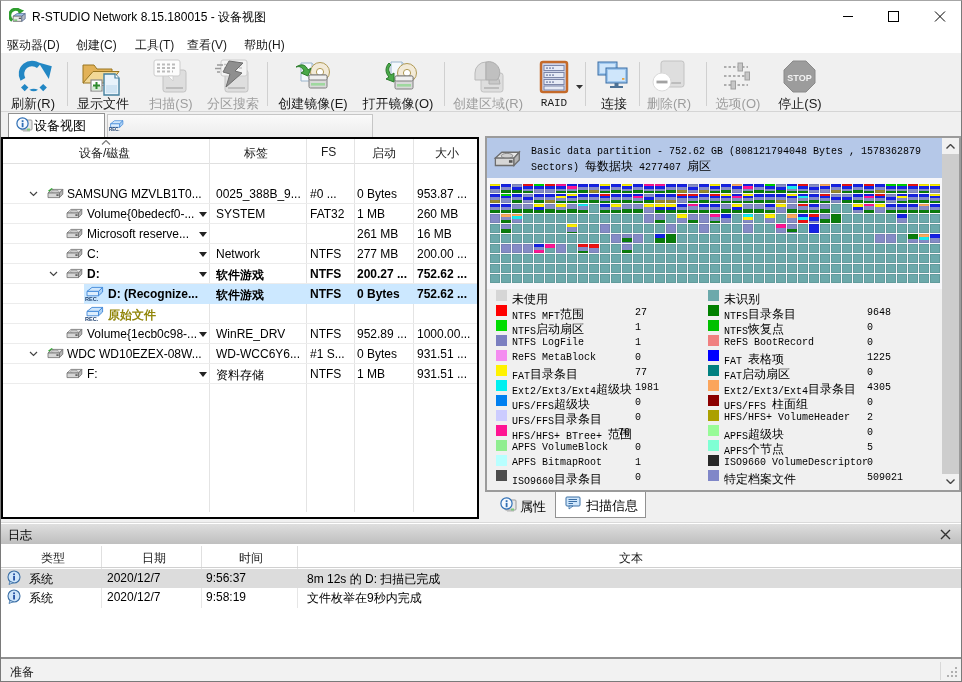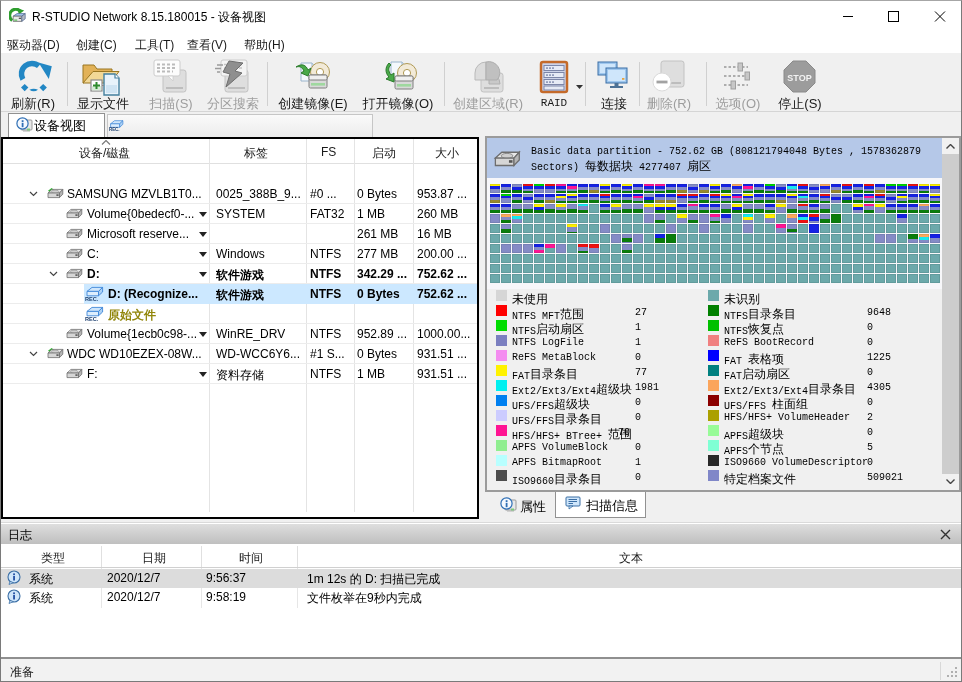--- a/index.html
+++ b/index.html
@@ -358,21 +358,21 @@
             <g>
               <path d="M1 5 L5 1.4 L15.8 1.4 L12.5 5 Z" fill="#e8e8e8" stroke="#6e6e6e" stroke-width="0.8"></path>
               <ellipse cx="8.2" cy="3.6" rx="3.6" ry="1.5" fill="#cfcfcf" stroke="#8a8a8a" stroke-width="0.6"></ellipse>
               <path d="M1 5 L12.5 5 L12.5 9.6 L1 9.6 Z" fill="#d6d6d6" stroke="#6e6e6e" stroke-width="0.8"></path>
               <path d="M12.5 5 L15.8 1.4 L15.8 6.2 L12.5 9.6 Z" fill="#b5b5b5" stroke="#6e6e6e" stroke-width="0.8"></path>
               <rect x="9.4" y="6.3" width="2.2" height="1.6" fill="#555"></rect>
             </g>
           </svg></span>
         <span class="tc" style="left:84px;top:3px;max-width:116px">C:</span>
         <span class="cmb" style="top:8px"></span>
-        <span class="tc" style="left:213px;top:3px;">Windows</span>
+        <span class="tc" style="left:213px;top:3px;">Network</span>
         <span class="tc" style="left:307px;top:3px;">NTFS</span>
         <span class="tc" style="left:354px;top:3px;">277 MB</span>
         <span class="tc" style="left:414px;top:3px;">200.00 ...</span>
       </div>
       <div class="trow" style="top:100px">
         <svg class="ar" style="left:46px;top:7px" width="9" height="6" viewBox="0 0 9 6">
           <path d="M1 1 L4.5 4.5 L8 1" fill="none" stroke="#444" stroke-width="1.2"></path>
         </svg>
         <span class="tic" style="left:63px;top:3px"><svg width="17" height="13" viewBox="0 0 17 13">
             <g>
@@ -380,21 +380,21 @@
               <ellipse cx="8.2" cy="3.6" rx="3.6" ry="1.5" fill="#cfcfcf" stroke="#8a8a8a" stroke-width="0.6"></ellipse>
               <path d="M1 5 L12.5 5 L12.5 9.6 L1 9.6 Z" fill="#d6d6d6" stroke="#6e6e6e" stroke-width="0.8"></path>
               <path d="M12.5 5 L15.8 1.4 L15.8 6.2 L12.5 9.6 Z" fill="#b5b5b5" stroke="#6e6e6e" stroke-width="0.8"></path>
               <rect x="9.4" y="6.3" width="2.2" height="1.6" fill="#555"></rect>
             </g>
           </svg></span>
         <span class="tc" style="left:84px;top:3px;font-weight:bold;max-width:116px">D:</span>
         <span class="cmb" style="top:8px"></span>
         <span class="tc" style="left:213px;top:3px;font-weight:bold;"><span class="cj">软件游戏</span></span>
         <span class="tc" style="left:307px;top:3px;font-weight:bold;">NTFS</span>
-        <span class="tc" style="left:354px;top:3px;font-weight:bold;">342.29 ...</span>
+        <span class="tc" style="left:354px;top:3px;font-weight:bold;">200.27 ...</span>
         <span class="tc" style="left:414px;top:3px;font-weight:bold;">752.62 ...</span>
       </div>
       <div class="trow" style="top:120px">
         <div class="sel" style="top:0;left:81px"></div>
         <span class="tic" style="left:82px;top:2px"><svg width="19" height="15" viewBox="0 0 19 15">
             <path d="M2 5.4 L7 1.4 L17.6 1.4 L13.5 5.4 Z" fill="#cfe6fb" stroke="#3f87d8" stroke-width="0.9"></path>
             <path d="M2 5.4 L13.5 5.4 L13.5 9.8 L2 9.8 Z" fill="#ddeefd" stroke="#3f87d8" stroke-width="0.9"></path>
             <path d="M13.5 5.4 L17.6 1.4 L17.6 6 L13.5 9.8 Z" fill="#abd0f4" stroke="#3f87d8" stroke-width="0.9"></path>
             <text x="0" y="14.6" font-family="Liberation Sans" font-size="5.6" fill="#1b3e6e" font-weight="bold">REC.</text>
           </svg></span>
@@ -1080,21 +1080,21 @@
   <div class="lrow" style="top:46px;background:#dcdcdc">
     <span style="left:5px;top:1px"><svg width="16" height="15" viewBox="0 0 16 15">
           <circle cx="8" cy="7" r="6" fill="#cfe6fb" stroke="#3a6ea5" stroke-width="1.1"></circle>
           <path d="M4 11.5 L3 14.5 L7.5 12.6 Z" fill="#cfe6fb" stroke="#3a6ea5" stroke-width="0.8"></path>
           <rect x="7.2" y="3.4" width="1.7" height="1.7" fill="#17469e"></rect>
           <rect x="7.2" y="5.9" width="1.7" height="4.6" fill="#17469e"></rect>
         </svg></span>
       <span style="left:28px">系统</span>
       <span style="left:106px">2020/12/7</span>
       <span style="left:205px">9:56:37</span>
-      <span style="left:306px">1m 12s 的 D: 扫描已完成</span>
+      <span style="left:306px">8m 12s 的 D: 扫描已完成</span>
   </div>
   <div class="lrow" style="top:65px">
     <span style="left:5px;top:1px"><svg width="16" height="15" viewBox="0 0 16 15">
           <circle cx="8" cy="7" r="6" fill="#cfe6fb" stroke="#3a6ea5" stroke-width="1.1"></circle>
           <path d="M4 11.5 L3 14.5 L7.5 12.6 Z" fill="#cfe6fb" stroke="#3a6ea5" stroke-width="0.8"></path>
           <rect x="7.2" y="3.4" width="1.7" height="1.7" fill="#17469e"></rect>
           <rect x="7.2" y="5.9" width="1.7" height="4.6" fill="#17469e"></rect>
         </svg></span>
       <span style="left:28px">系统</span>
       <span style="left:106px">2020/12/7</span>

